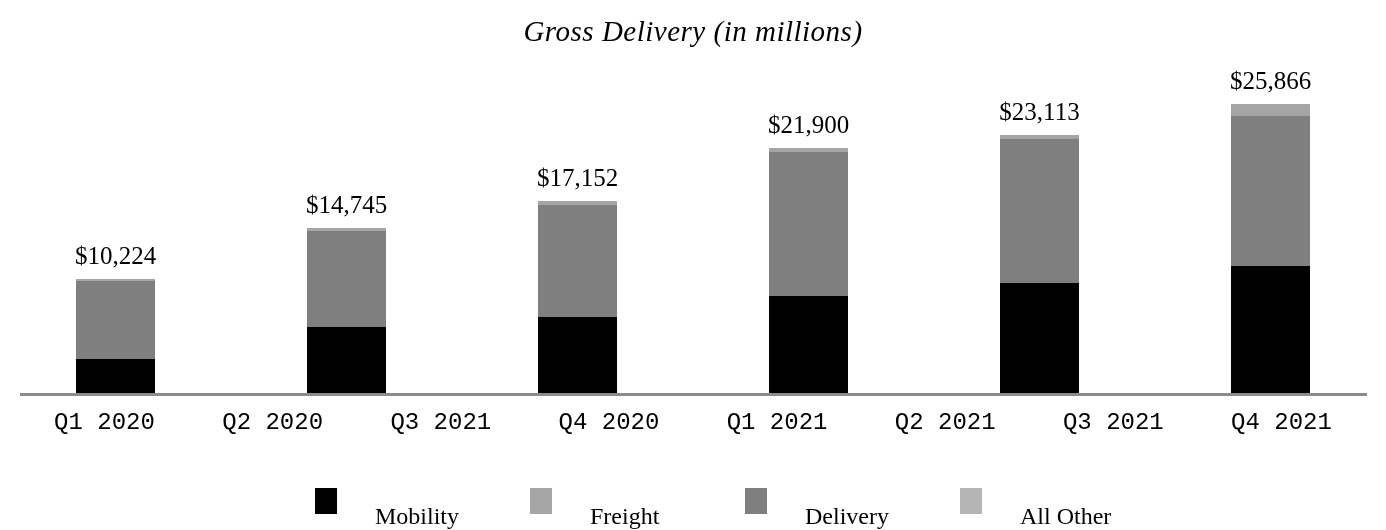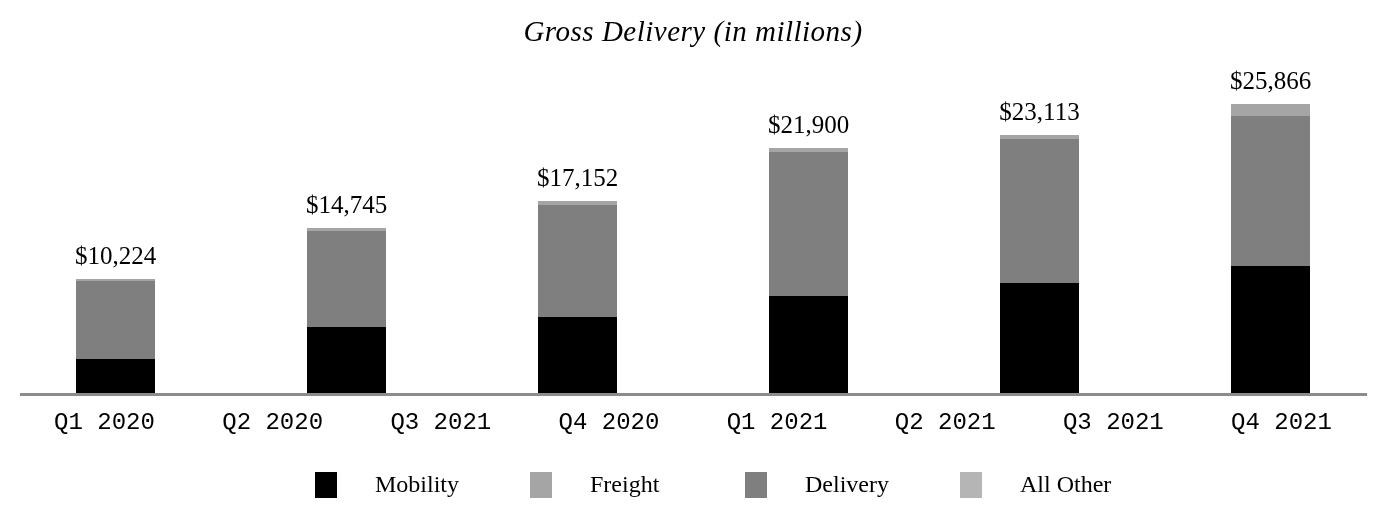--- a/index.html
+++ b/index.html
@@ -87,20 +87,21 @@
   }
   .legend-swatch {
     width: 22px;
     height: 26px;
     flex: 0 0 22px;
   }
   .legend-label {
     margin-left: 38px;
     font-size: 24px;
     white-space: nowrap;
+    margin-top: 32px;
   }
 </style>
 </head>
 <body>
 
 <div class="chart">
   <div class="title">Gross Delivery (in millions)</div>
   <div class="bars-row">
       <div class="bar-col">
         <div class="bar-value">$10,224</div>

